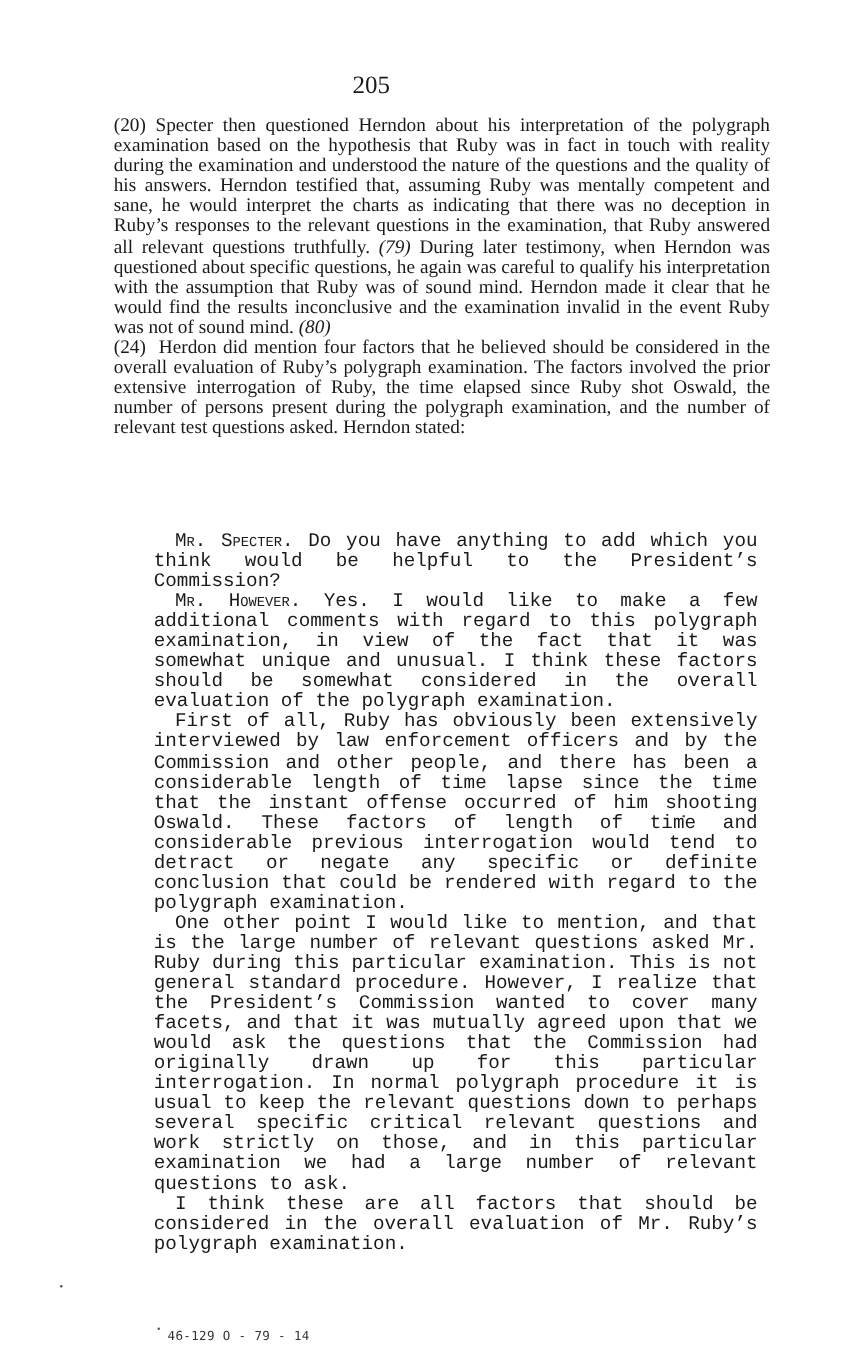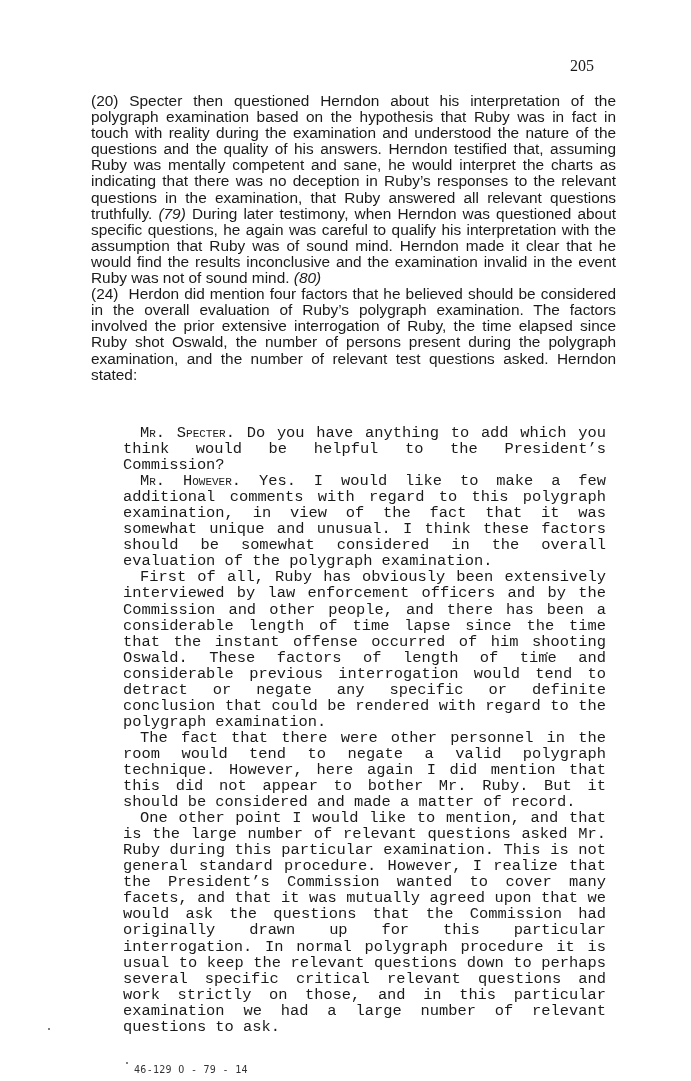--- a/index.html
+++ b/index.html
@@ -1,21 +1,21 @@
 <!DOCTYPE html>
 <html><head>
 <meta charset="utf-8">
 <style>
   html, body { margin: 0; padding: 0; background: #ffffff; }
   body { width: 691px; height: 1081px; position: relative; overflow: hidden;
          font-family: "DejaVu Serif", "Liberation Serif", serif; color: #1a1a1a; }
-  .page-number { position: absolute; top: 57px; left: 0; width: 594px; text-align: right;
-                 font-size: 16px; font-family: "Liberation Serif", serif; }
+  .page-number { position: absolute; top: 57px; left: 0; width: 594px; text-align: center;
+                 font-size: 20px; font-family: "Liberation Serif", serif; }
   .body-block { position: absolute; left: 91px; width: 525px; top: 93px;
-                font-family: Liberation Sans, sans-serif; font-size: 15.4px; line-height: 16.1px;
+                font-family: Liberation Serif, serif; font-size: 15.4px; line-height: 16.1px;
                 text-align: justify; }
   .body-block p { margin: 0; }
   .quote-block { position: absolute; left: 123px; width: 483px; top: 425px;
                  font-family: Liberation Mono, monospace; font-size: 15.4px; line-height: 16.05px;
                  text-align: justify; }
   .quote-block p { margin: 0; text-indent: 17px; }
   .sc { font-variant: small-caps; }
   .ital { font-style: italic; }
   .footer-code { position: absolute; top: 1064px; left: 134px; font-family: "DejaVu Sans Mono", monospace;
                  font-size: 10px; letter-spacing: 0.3px; color: #333; }
@@ -46,24 +46,24 @@
     <span>Do you have anything to add which you think would be helpful to the President’s Commission?</span>
   </p>
   <p>
     <span class="sc">Mr. However.</span>
     <span>Yes. I would like to make a few additional comments with regard to this polygraph examination, in view of the fact that it was somewhat unique and unusual. I think these factors should be somewhat considered in the overall evaluation of the polygraph examination.</span>
   </p>
   <p>
     <span>First of all, Ruby has obviously been extensively interviewed by law enforcement officers and by the Commission and other people, and there has been a considerable length of time lapse since the time that the instant offense occurred of him shooting Oswald. These factors of length of time and considerable previous interrogation would tend to detract or negate any specific or definite conclusion that could be rendered with regard to the polygraph examination.</span>
   </p>
   <p>
-    <span>The fact that there were other personnel in the room would tend to negate a valid polygraph technique. However, here again I did mention that this did not appear to bother Mr. Ruby. But it should be considered and made a matter of record.</span>
+    <span>One other point I would like to mention, and that is the large number of relevant questions asked Mr. Ruby during this particular examination. This is not general standard procedure. However, I realize that the President’s Commission wanted to cover many facets, and that it was mutually agreed upon that we would ask the questions that the Commission had originally drawn up for this particular interrogation. In normal polygraph procedure it is usual to keep the relevant questions down to perhaps several specific critical relevant questions and work strictly on those, and in this particular examination we had a large number of relevant questions to ask.</span>
   </p>
   <p>
-    <span>One other point I would like to mention, and that is the large number of relevant questions asked Mr. Ruby during this particular examination. This is not general standard procedure. However, I realize that the President’s Commission wanted to cover many facets, and that it was mutually agreed upon that we would ask the questions that the Commission had originally drawn up for this particular interrogation. In normal polygraph procedure it is usual to keep the relevant questions down to perhaps several specific critical relevant questions and work strictly on those, and in this particular examination we had a large number of relevant questions to ask.</span>
+    <span>I think these are all factors that should be considered in the overall evaluation of Mr. Ruby’s polygraph examination.</span>
   </p>
 </div>
 
 <div class="speck" style="top:1028px; left:48px;"></div>
 <div class="speck" style="top:652px; left:546px;"></div>
 <div class="speck" style="top:1062px; left:126px;"></div>
 
 <div class="footer-code">46-129 O - 79 - 14</div>
 
 </body></html>

